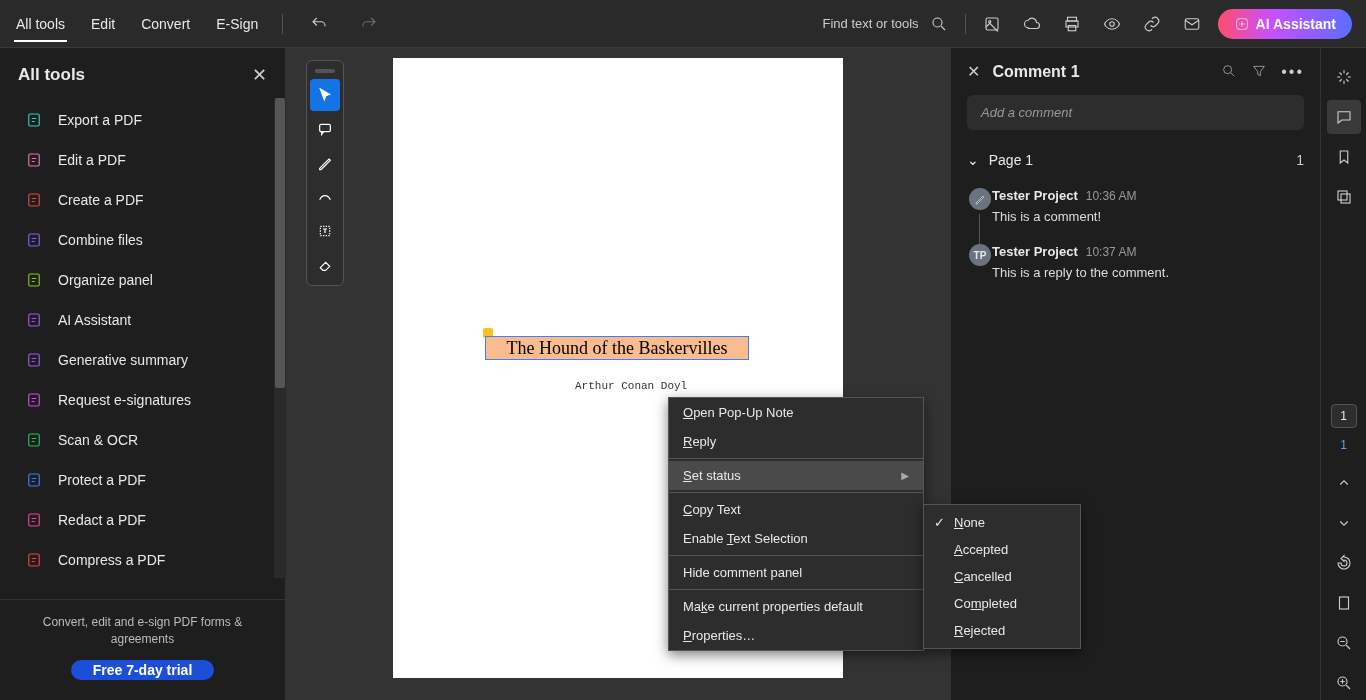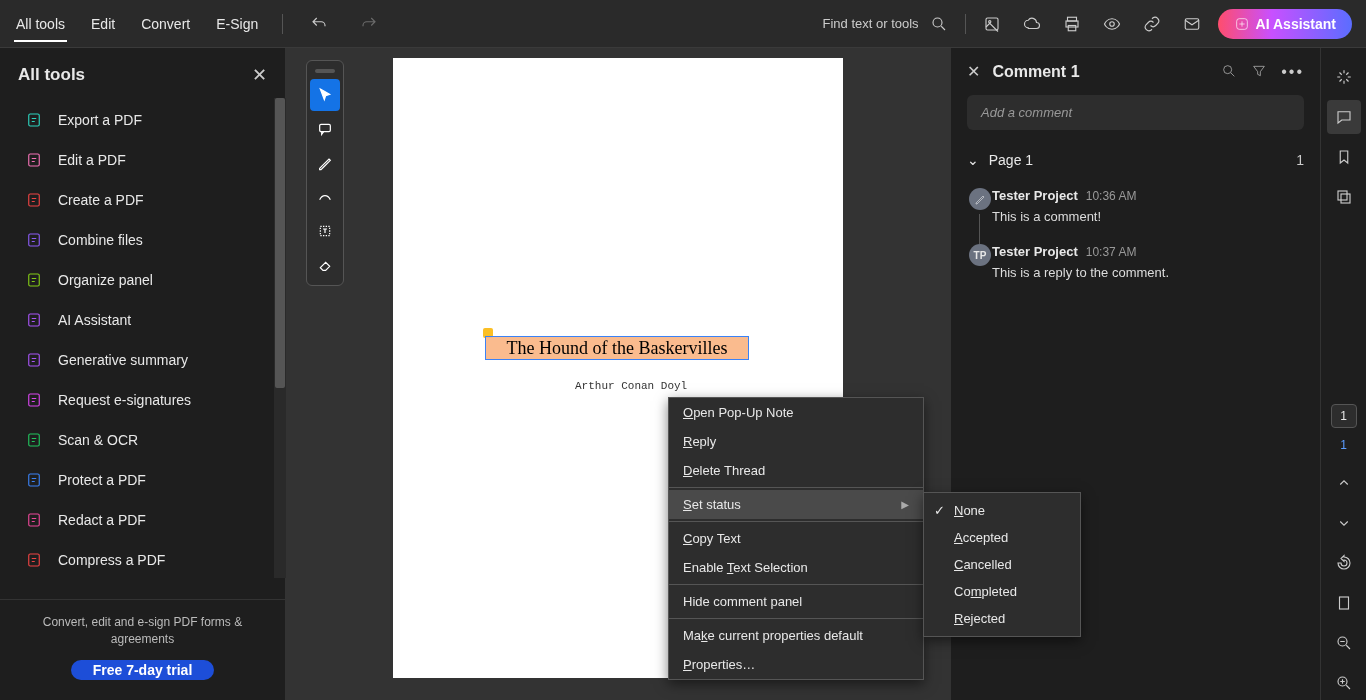--- a/index.html
+++ b/index.html
@@ -81,21 +81,21 @@
 .page-num-blue { font-size: 12px; color: #5b9dff; margin-top: 4px; }
 
 
 .context-menu { position: absolute; left: 668px; top: 397px; width: 256px; background: #2d2d2d; border: 1px solid #555; box-shadow: 0 4px 12px rgba(0,0,0,.5); font-size: 13px; z-index: 100; }
 .cm-item { padding: 7px 14px; cursor: pointer; display: flex; justify-content: space-between; align-items: center; }
 .cm-item:hover, .cm-item.hover { background: #4a4a4a; }
 .cm-item u { text-decoration: underline; }
 .cm-sep { height: 1px; background: #555; margin: 2px 0; }
 .cm-arrow { font-size: 10px; color: #aaa; }
 
-.submenu { position: absolute; left: 923px; top: 492px; width: 158px; background: #2d2d2d; border: 1px solid #555; box-shadow: 0 4px 12px rgba(0,0,0,.5); font-size: 13px; z-index: 101; padding: 4px 0; }
+.submenu { position: absolute; left: 923px; top: 504px; width: 158px; background: #2d2d2d; border: 1px solid #555; box-shadow: 0 4px 12px rgba(0,0,0,.5); font-size: 13px; z-index: 101; padding: 4px 0; }
 .sm-item { padding: 6px 14px 6px 30px; cursor: pointer; position: relative; }
 .sm-item.checked::before { content: '✓'; position: absolute; left: 10px; }
 .sm-item u { text-decoration: underline; }
 
 .scrollbar-track { position: absolute; top: 100px; right: 0; width: 12px; height: 470px; background: #2a2a2a; }
 .scrollbar-thumb { width: 10px; margin-left: 1px; height: 290px; background: #555; border-radius: 2px; }
 </style>
 </head>
 <body>
 
@@ -453,23 +453,20 @@
     </div>
 </div>
 
 <div class="context-menu" id="ctx-menu">
     <div class="cm-item">
       <span><u>O</u>pen Pop-Up Note</span>
     </div>
     <div class="cm-item">
       <span><u>R</u>eply</span>
     </div>
-    <div class="cm-item">
-      <span><u>D</u>elete Thread</span>
-    </div>
     <div class="cm-sep"></div>
     <div class="cm-item hover">
       <span><u>S</u>et status</span>
       <span class="cm-arrow">▶</span>
     </div>
     <div class="cm-sep"></div>
     <div class="cm-item">
       <span><u>C</u>opy Text</span>
     </div>
     <div class="cm-item">

